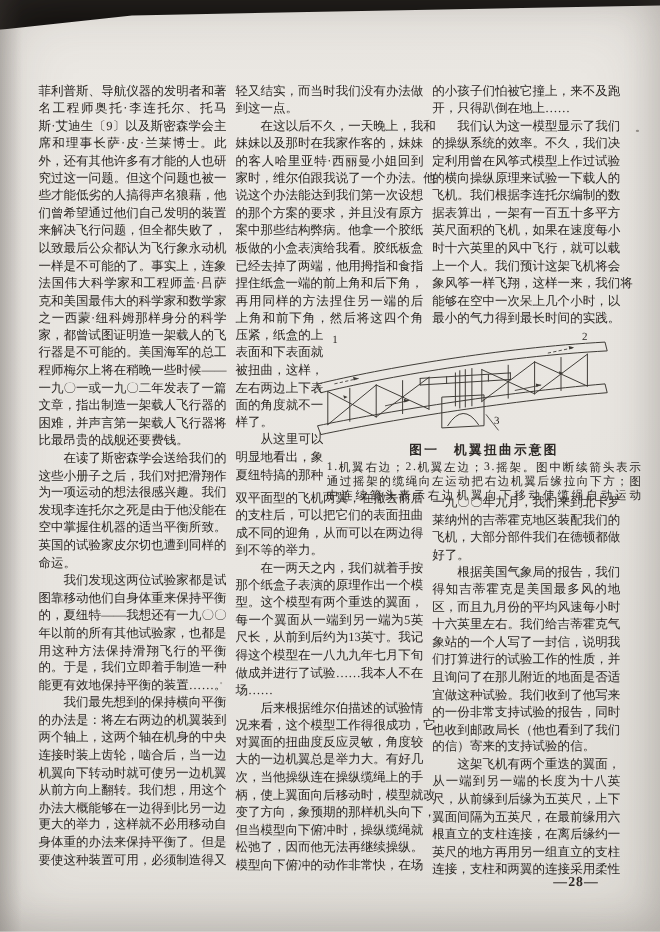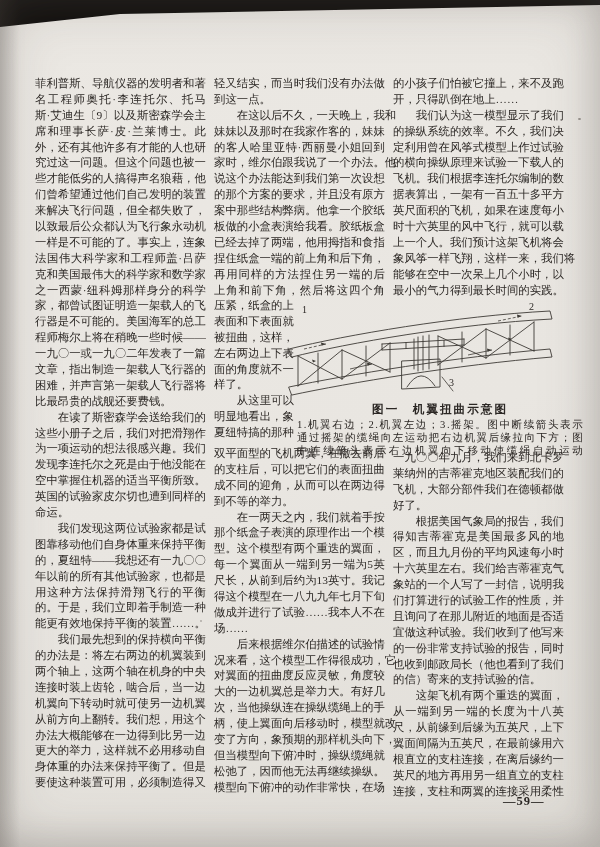--- a/index.html
+++ b/index.html
@@ -226,17 +226,17 @@
 
 <div class="caption">
   <div class="caption-title">图一　机翼扭曲示意图</div>
   <div>
       <div class="tline"><span>1</span><span>.</span><span>机</span><span>翼</span><span>右</span><span>边</span><span>；</span><span>2</span><span>.</span><span>机</span><span>翼</span><span>左</span><span>边</span><span>；</span><span>3</span><span>.</span><span>摇</span><span>架</span><span>。</span><span>图</span><span>中</span><span>断</span><span>续</span><span>箭</span><span>头</span><span>表</span><span>示</span></div>
       <div class="tline"><span>通</span><span>过</span><span>摇</span><span>架</span><span>的</span><span>缆</span><span>绳</span><span>向</span><span>左</span><span>运</span><span>动</span><span>把</span><span>右</span><span>边</span><span>机</span><span>翼</span><span>后</span><span>缘</span><span>拉</span><span>向</span><span>下</span><span>方</span><span>；</span><span>图</span></div>
       <div class="tline"><span>中</span><span>连</span><span>续</span><span>箭</span><span>头</span><span>表</span><span>示</span><span>右</span><span>边</span><span>机</span><span>翼</span><span>向</span><span>下</span><span>移</span><span>动</span><span>使</span><span>缆</span><span>绳</span><span>自</span><span>动</span><span>运</span><span>动</span></div>
     </div>
 </div>
 
-<div class="page-number">—59—</div>
+<div class="page-number">—28—</div>
 
 <div class="noise-a"></div>
 <div class="noise-b"></div>
 <div class="vignette"></div>
 
 </body></html>

